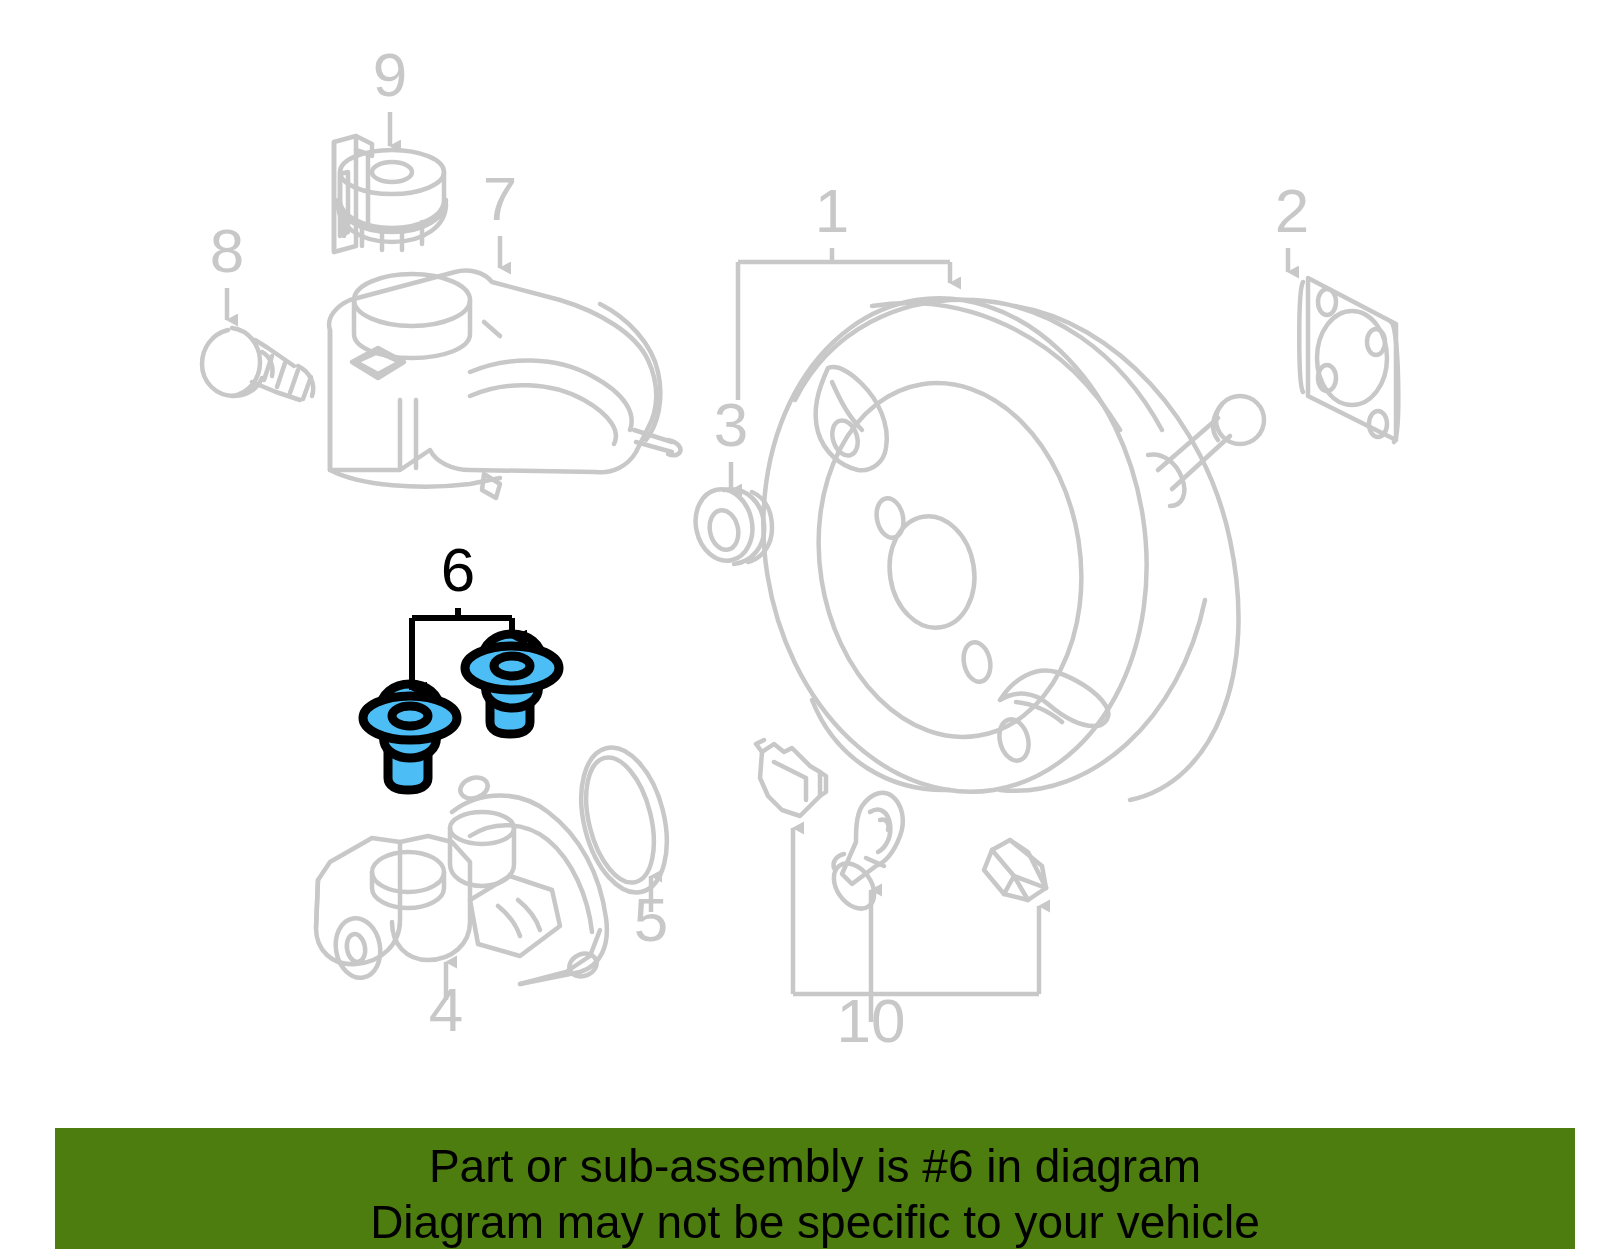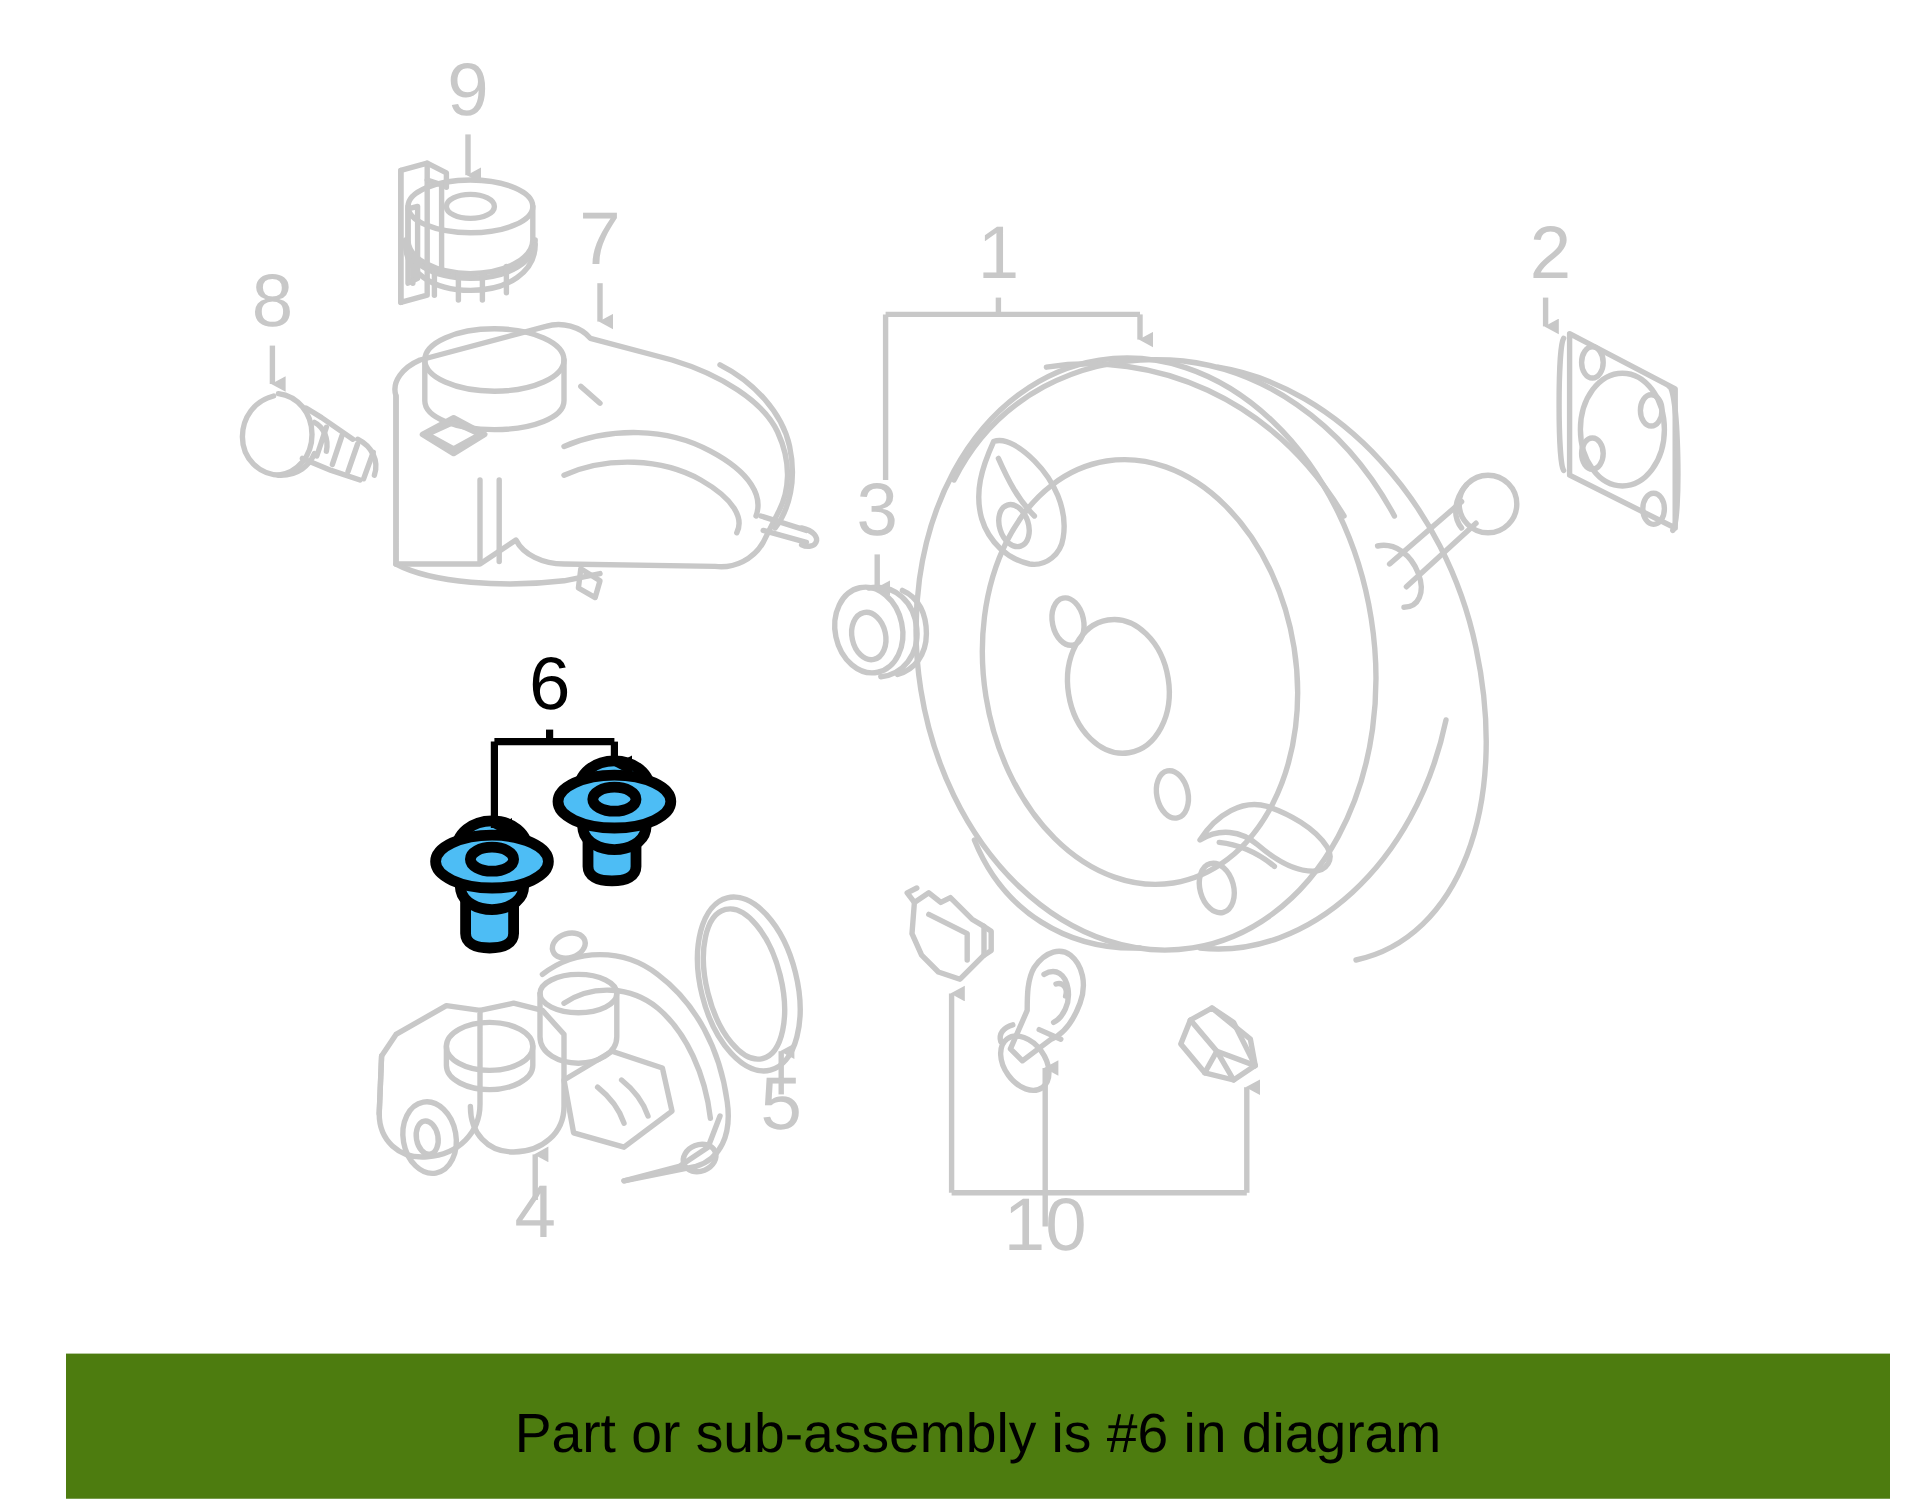--- a/index.html
+++ b/index.html
@@ -331,15 +331,16 @@
       <text class="callout-num highlight" x="458" y="591">6</text>
       <text class="callout-num" x="500" y="220">7</text>
       <text class="callout-num" x="227" y="272">8</text>
       <text class="callout-num" x="390" y="96">9</text>
       <text class="callout-num" x="871" y="1042">10</text>
     </g>
   </svg>
 
   <div class="banner">
     <div class="banner-line">Part or sub-assembly is #6 in diagram</div>
+    <div class="banner-line">Diagram may not be specific to your vehicle</div>
   </div>
 
 </div>
 
 </body></html>

